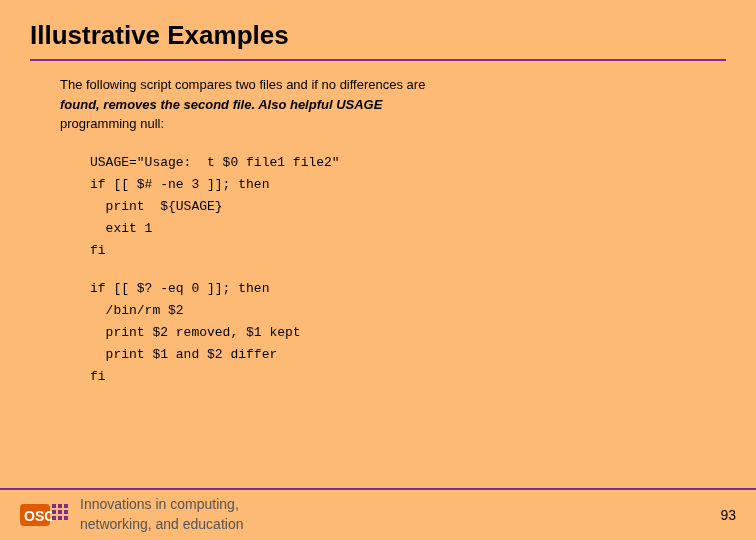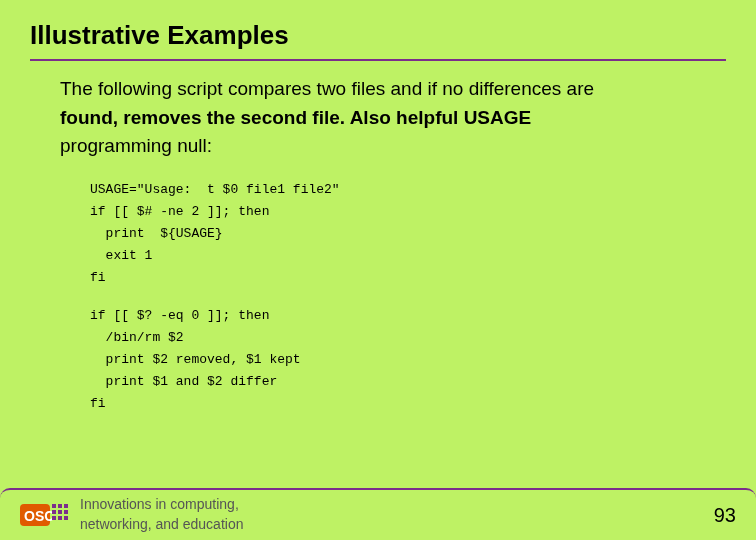--- a/index.html
+++ b/index.html
@@ -12,48 +12,49 @@
       width: 756px;
       height: 540px;
       background: #ffffff;
       font-family: Arial, Helvetica, sans-serif;
       overflow: hidden;
     }
 
     .slide {
       width: 756px;
       height: 540px;
-      background: #bef264;
+      background: #fdba74;
       position: relative;
       padding: 20px 30px 20px 30px;
     }
 
     .title {
       font-size: 26px;
       font-weight: bold;
       color: #000000;
       margin-bottom: 8px;
     }
 
     .title-divider {
       height: 2px;
       background: #7b2d8b;
       margin-bottom: 14px;
     }
 
     .description {
-      font-size: 19px;
+      font-size: 13px;
       color: #000000;
       margin-left: 30px;
       margin-bottom: 18px;
       line-height: 1.5;
     }
 
     .description strong {
       font-weight: bold;
+      font-style: italic;
     }
 
     .code-block {
       font-family: 'Courier New', Courier, monospace;
       font-size: 13px;
       color: #000000;
       margin-left: 60px;
       line-height: 1.7;
       margin-bottom: 16px;
     }
@@ -62,63 +63,62 @@
       position: absolute;
       bottom: 0;
       left: 0;
       right: 0;
       height: 52px;
       border-top: 2px solid #7b2d8b;
       display: flex;
       align-items: center;
       justify-content: space-between;
       padding: 0 20px;
-      border-radius: 10px;
     }
 
     .footer-logo {
       display: flex;
       align-items: center;
       gap: 10px;
     }
 
     .osc-logo {
       width: 50px;
       height: 38px;
     }
 
     .footer-tagline {
       font-size: 14px;
       color: #555555;
       line-height: 1.4;
     }
 
     .page-number {
-      font-size: 20px;
+      font-size: 14px;
       color: #000000;
       font-weight: normal;
     }
   </style>
 </head>
 <body>
 
 <div class="slide">
 
   <div class="title">Illustrative Examples</div>
   <div class="title-divider"></div>
 
   <div class="description">
     <span>The following script compares two files and if no differences are</span><br>
     <span><strong>found, removes the second file. Also helpful USAGE</strong></span><br>
     <span>programming null:</span>
   </div>
 
   <div class="code-block">
     <div>USAGE="Usage:&nbsp;&nbsp;t $0 file1 file2"</div>
-    <div>if [[ $# -ne 2 ]]; then</div>
+    <div>if [[ $# -ne 3 ]]; then</div>
     <div>&nbsp;&nbsp;print &nbsp;${USAGE}</div>
     <div>&nbsp;&nbsp;exit 1</div>
     <div>fi</div>
   </div>
 
   <div class="code-block">
     <div>if [[ $? -eq 0 ]]; then</div>
     <div>&nbsp;&nbsp;/bin/rm $2</div>
     <div>&nbsp;&nbsp;print $2 removed, $1 kept</div>
     <div>&nbsp;&nbsp;print $1 and $2 differ</div>

